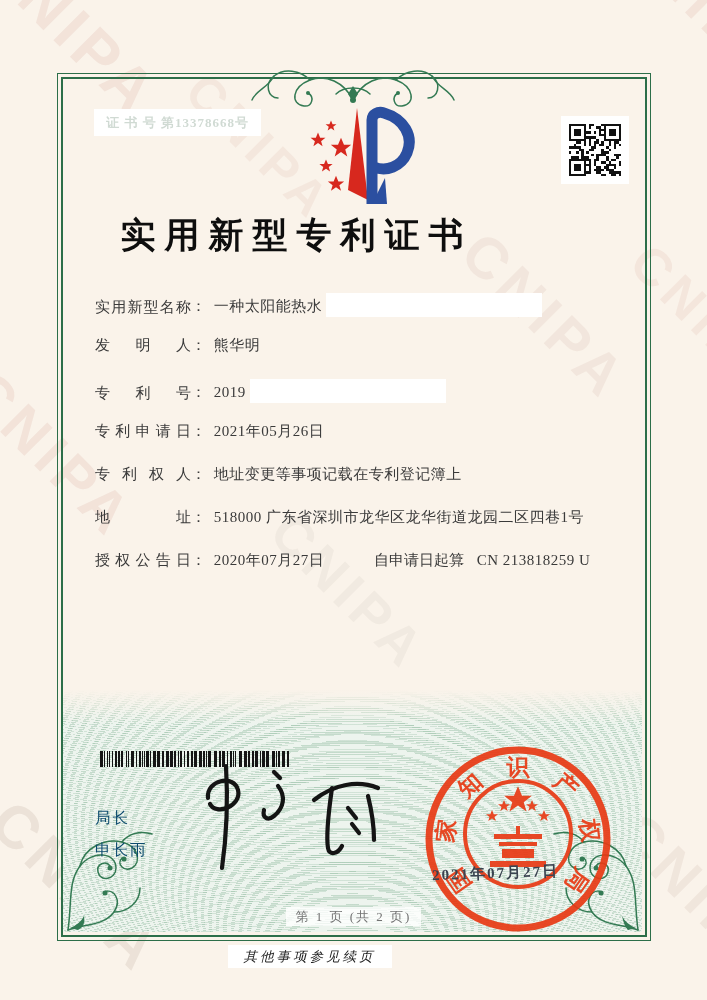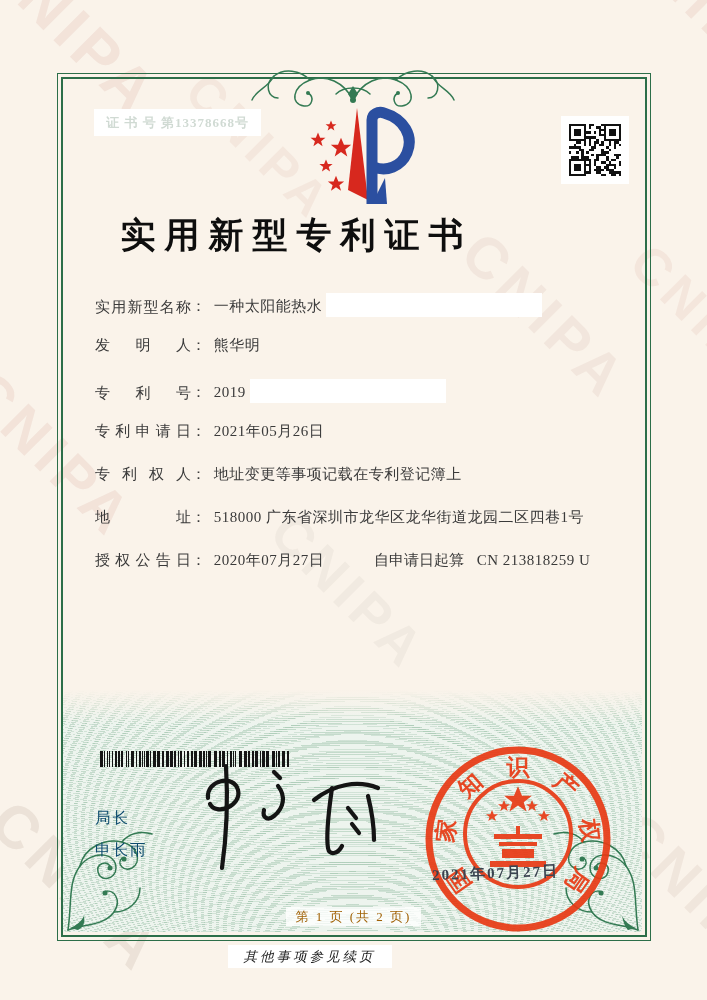--- a/index.html
+++ b/index.html
@@ -68,21 +68,21 @@
   .barcode{left:100px;top:751px;width:192px;height:16px;}
   .signer{left:95px;font-size:15.5px;color:#0c4a6e;font-family:"Liberation Sans",sans-serif;
     letter-spacing:2px;}
   .signer-title{top:808px;}
   .signer-name{top:840px;}
   .signature{left:182px;top:760px;}
   .seal{left:412px;top:742px;}
   .seal-date{left:432px;top:863px;width:180px;font-size:15px;font-weight:700;
     color:#3a4350;letter-spacing:2px;transform:rotate(-2deg);
     font-family:"Liberation Serif",serif;white-space:nowrap;}
-  .page-num{left:0;top:908px;width:707px;text-align:center;font-size:13px;color:#a16207;}
+  .page-num{left:0;top:908px;width:707px;text-align:center;font-size:13px;color:#737373;}
   .page-num span{background:rgba(255,255,255,0.78);padding:2px 10px;letter-spacing:2px;}
   .cont-note{left:0;top:948px;width:619px;text-align:center;font-size:13.5px;color:#1f1f1f;
     font-style:italic;}
   .cont-note span{background:#ffffff;padding:4px 16px;letter-spacing:3px;}
 
   .orn{stroke:#337a53;fill:none;stroke-width:1.5;stroke-linecap:round;}
   .orn-fill{fill:#337a53;stroke:none;}
   .sig-stroke{stroke:#141414;fill:none;stroke-width:4.2;stroke-linecap:round;stroke-linejoin:round;}
 </style>
 </head>

